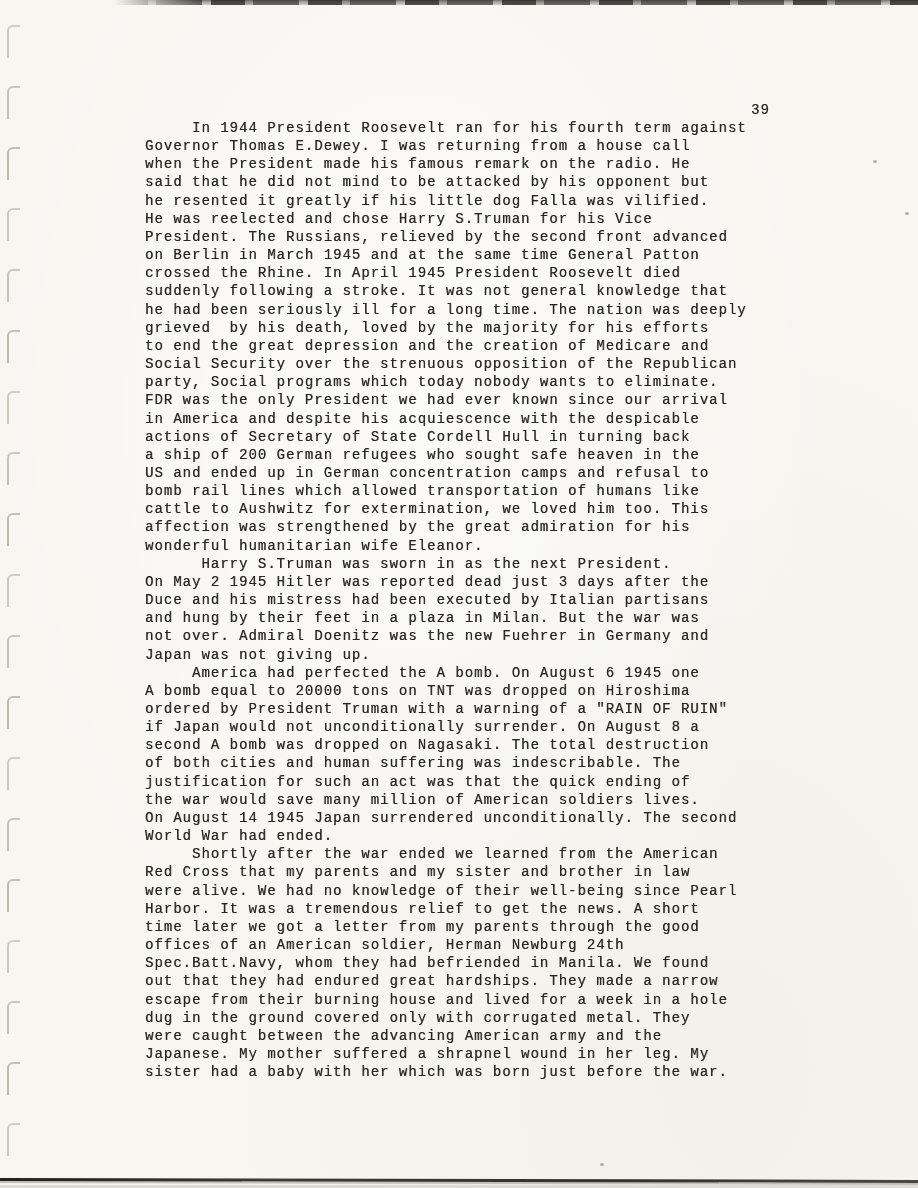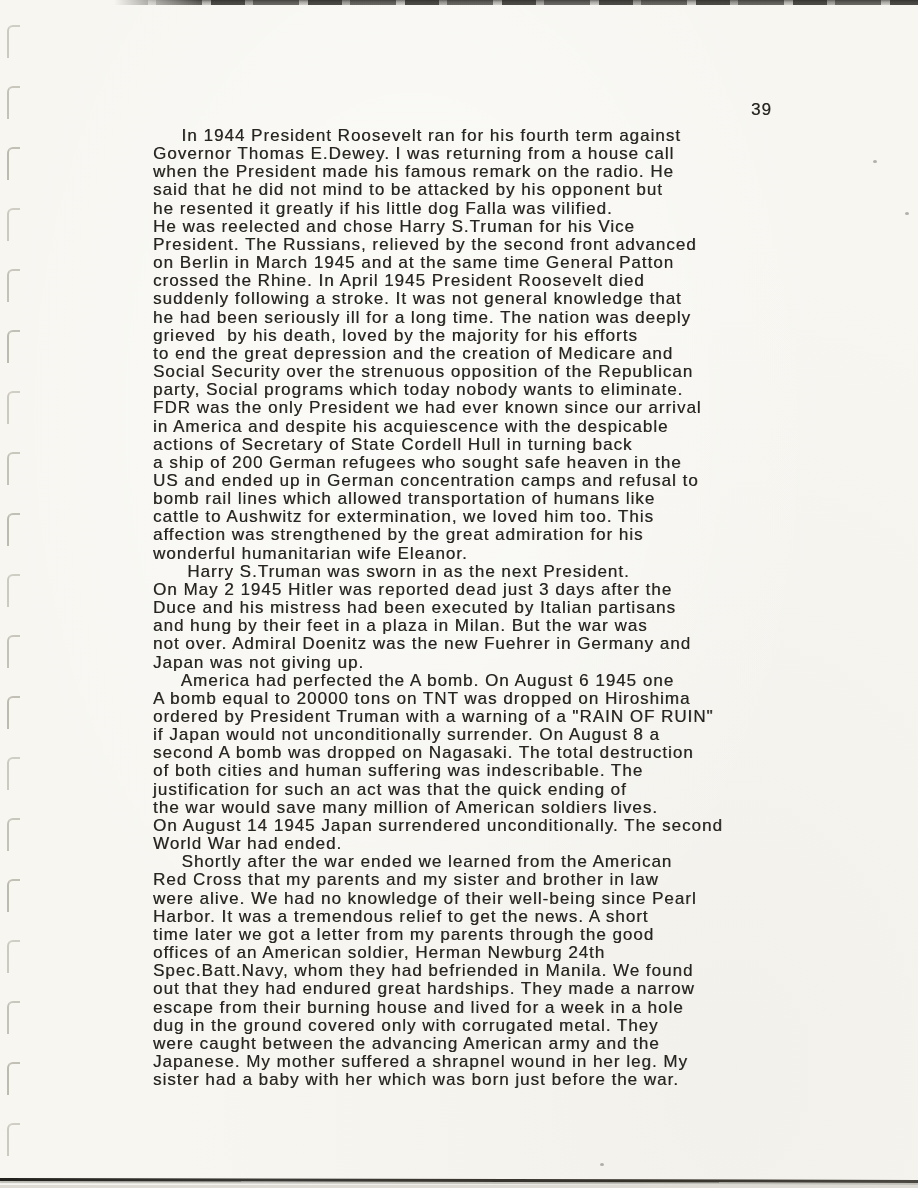--- a/index.html
+++ b/index.html
@@ -12,37 +12,37 @@
     width: 918px;
     height: 1188px;
     overflow: hidden;
     background-color: #f7f6f1;
     background-image:
       radial-gradient(ellipse at 45% 35%, rgba(255,255,255,0.55) 0%, rgba(255,255,255,0) 60%),
       radial-gradient(ellipse at 80% 90%, rgba(224,222,213,0.22) 0%, rgba(224,222,213,0) 55%);
     font-family: "Liberation Mono", "DejaVu Sans Mono", monospace;
   }
   .typewriter {
-    font-family: Liberation Sans, sans-serif;
-    font-size: 17px;
+    font-family: Liberation Mono, monospace;
+    font-size: 14px;
     letter-spacing: 1px;
     color: #26251f;
     text-shadow: 0.45px 0.35px 0.3px rgba(38,37,31,0.55);
   }
   .page-number {
     position: absolute;
     left: 751px;
     top: 101px;
     line-height: 18.16px;
   }
   .body-text {
     position: absolute;
     left: 145px;
     top: 119px;
-    margin: 8px;
+    margin: 0;
     line-height: 18.16px;
     white-space: pre;
   }
   .top-edge {
     position: absolute;
     top: 0;
     left: 114px;
     right: 0;
     height: 5px;
     background-image:

